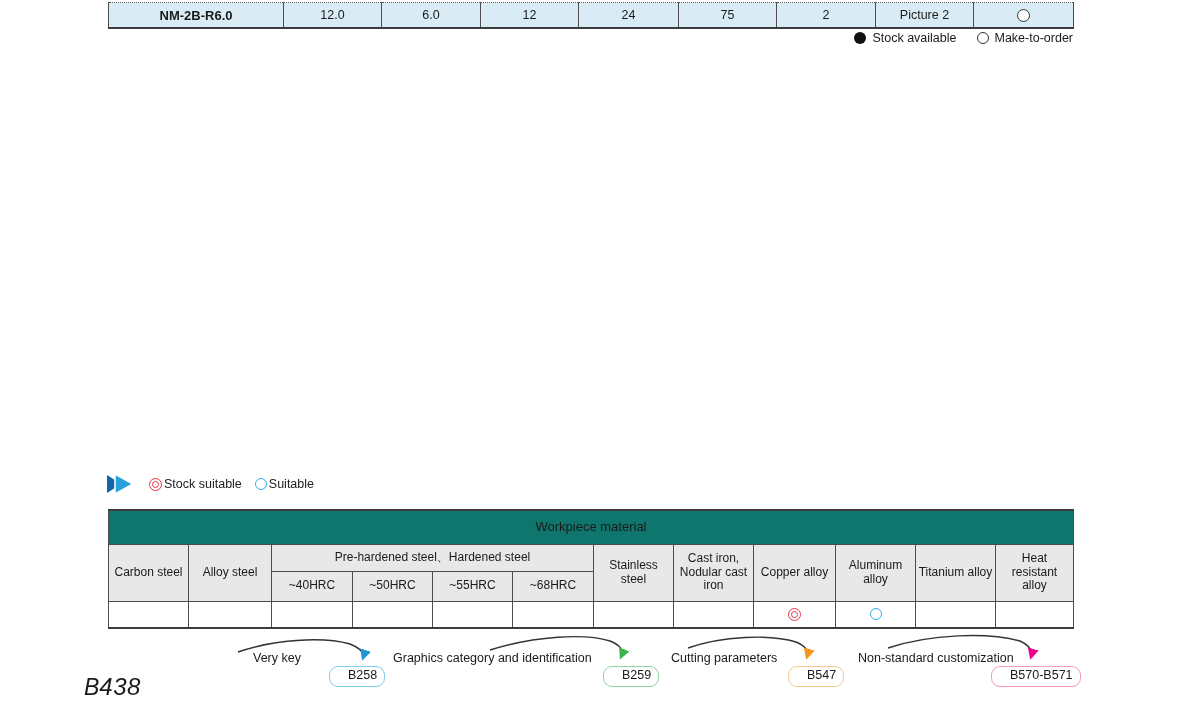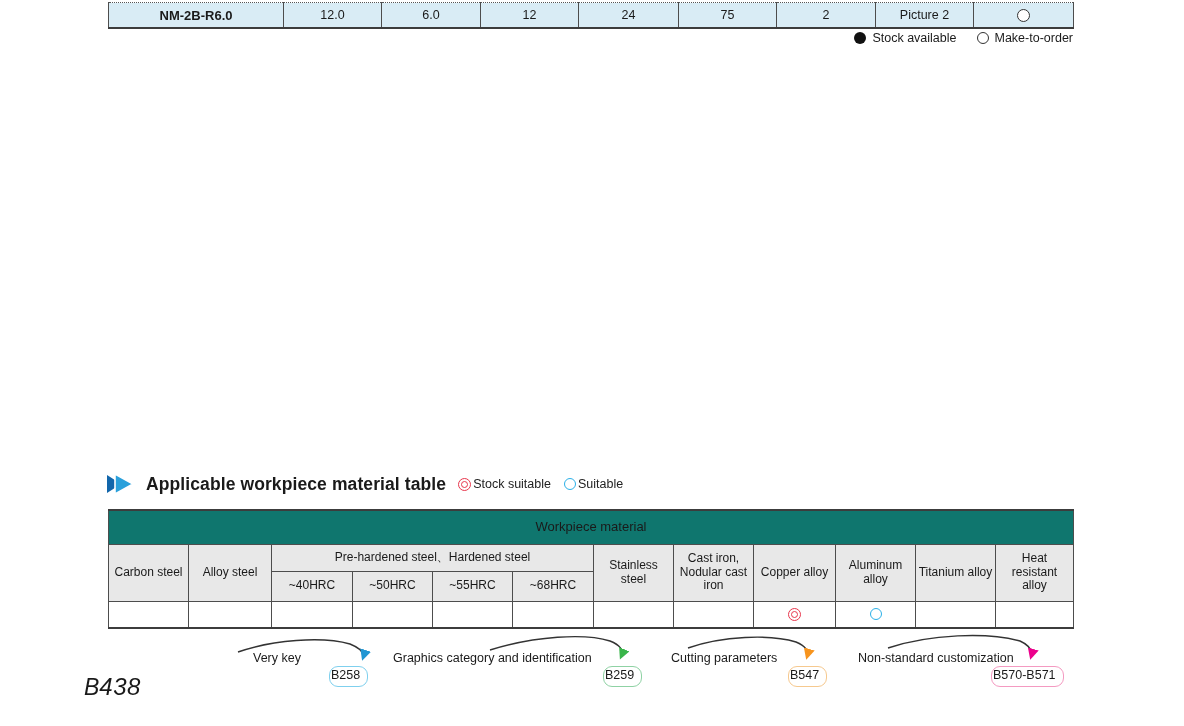--- a/index.html
+++ b/index.html
@@ -49,21 +49,21 @@
   }
   .t2 td.hd{background:#e8e8e8;}
   .t2 tr.grow td{height:27px;}
   .t2 tr.hrow td{height:30px;}
   .t2 tr.drow td{height:27px;background:#fff;border-bottom:2px solid #3c3c3c;}
   
   .refs-svg{position:absolute;left:0;top:630px;pointer-events:none;}
   .ref-label{position:absolute;top:651px;font-size:12.5px;white-space:nowrap;}
   .badge{
     position:absolute;top:666px;font-size:12.5px;background:#fff;color:#1a1a1a;
-    padding:1px 7px 2px 1px;border-radius:9px;white-space:nowrap;line-height:1.25;
+    padding:1px 7px 2px 18px;border-radius:9px;white-space:nowrap;line-height:1.25;
   }
   .badge.blue{border:1.5px solid #7fd0ee;}
   .badge.green{border:1.5px solid #8fd2a4;}
   .badge.orange{border:1.5px solid #f6c98f;}
   .badge.pink{border:1.5px solid #f49ac1;}
   
   .pagenum{position:absolute;left:84px;top:673px;font-style:italic;display:flex;align-items:baseline;}
   .pagenum .pb{font-size:23px;}
   .pagenum .pn{font-size:24px;letter-spacing:.5px;font-style:italic;}
 </style>
@@ -108,21 +108,20 @@
     <span class="dot open"></span>
     <span>Make-to-order</span>
   </span>
 </div>
 
 <div class="sec-head">
   <svg width="31" height="22" viewBox="0 0 31 22">
     <polygon points="1,2 15,11 1,20" fill="#1266ab"></polygon>
     <polygon points="9,1 27,11 9,21" fill="#2aa0db" stroke="#ffffff" stroke-width="1.6"></polygon>
   </svg>
-  <span class="sec-title">Applicable workpiece material table</span>
   <span class="sec-legend">
     <span class="sleg">
       <span class="ring red">
           <span class="inner"></span>
         </span>
       <span>Stock suitable</span>
     </span>
     <span class="sleg">
       <span class="ring cyan"></span>
       <span>Suitable</span>

